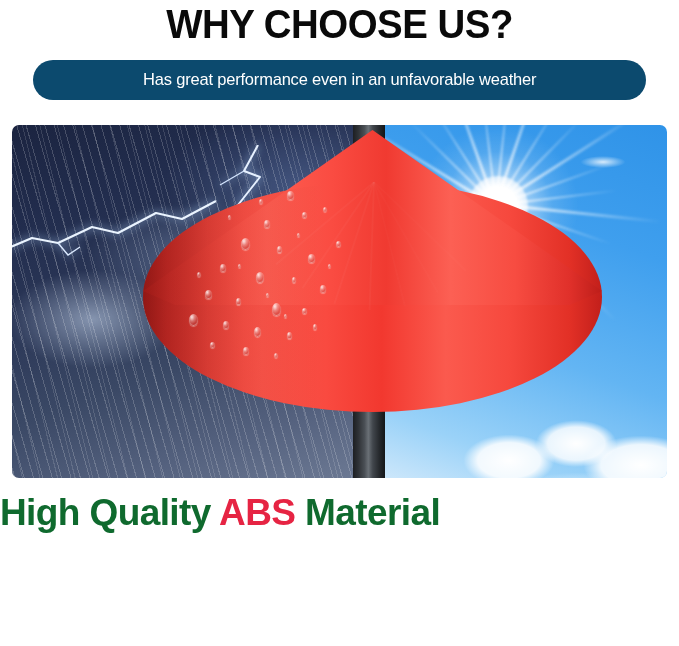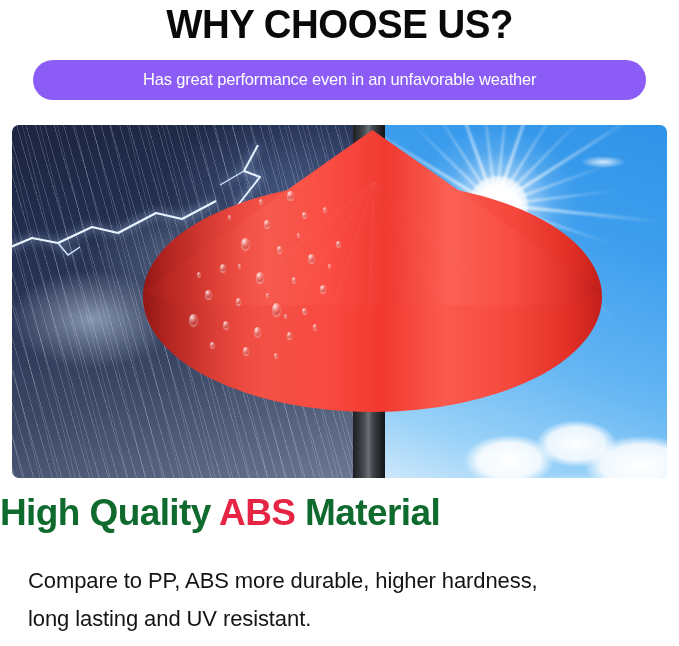--- a/index.html
+++ b/index.html
@@ -20,21 +20,21 @@
     letter-spacing:-0.5px;
     color:#0a0a0a;
     line-height:44px;
     transform:scaleX(0.96);
   }
 
   
   .banner {
     position:absolute; left:33px; top:60px;
     width:613px; height:40px;
-    background:#8b5cf6;
+    background:#0c4a6e;
     border-radius:20px;
     display:flex; align-items:center; justify-content:center;
   }
   .banner-text {
     color:#ffffff;
     font-size:17px;
     font-weight:normal;
     letter-spacing:-0.2px;
     transform:scaleX(0.97);
     white-space:nowrap;
@@ -300,18 +300,14 @@
           <div class="cone-seam" style="left: 50%; top: 0px; width: 1.5px; height: 128px; transform: rotate(50deg); opacity: 0.2;"></div>
         </div>
     </div>
 
   </div>
 
   <div class="headline">
     <span>High Quality </span><span class="abs">ABS</span><span> Material</span>
   </div>
 
-  <div class="body-copy">
-    <div>Compare to PP, ABS more durable, higher hardness,</div>
-    <div>long lasting and UV resistant.</div>
-  </div>
 
 </div>
 
 </body></html>

